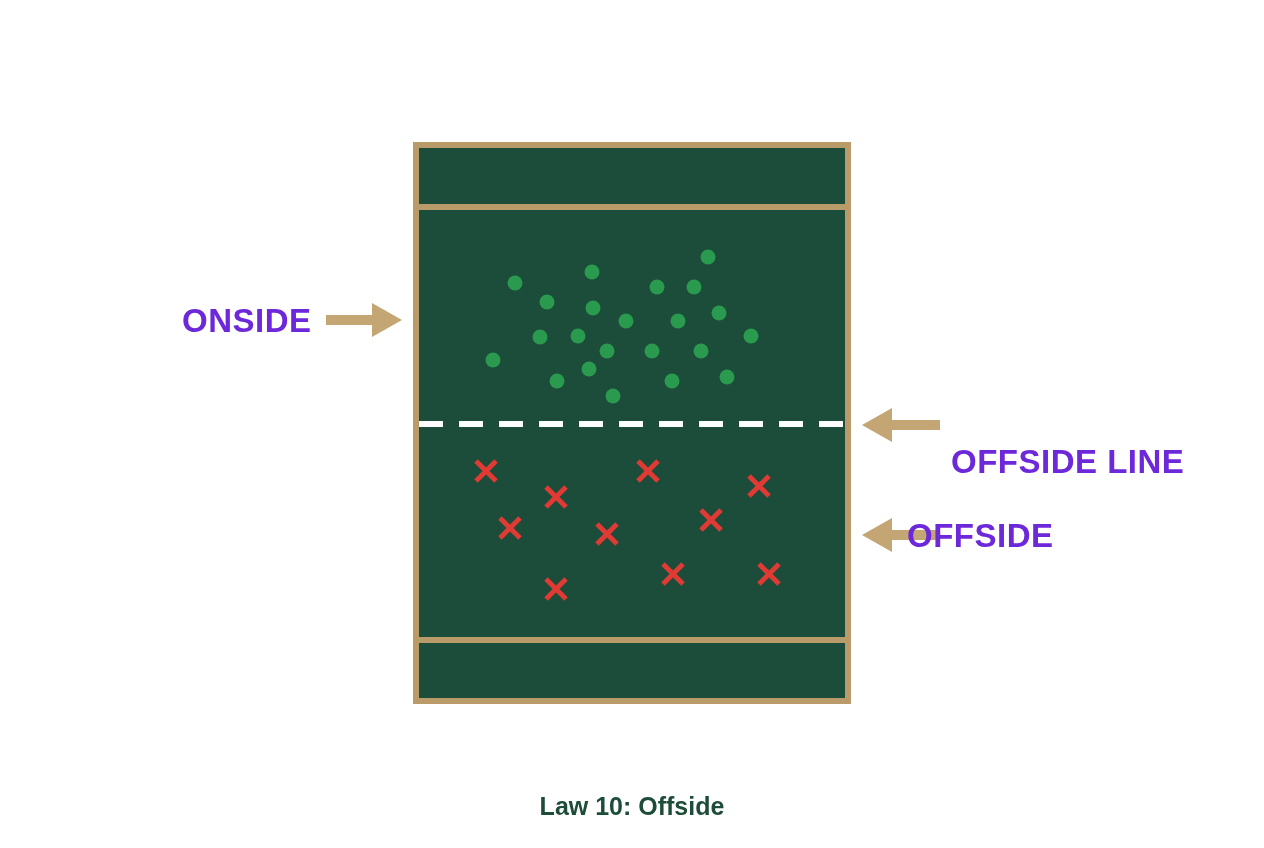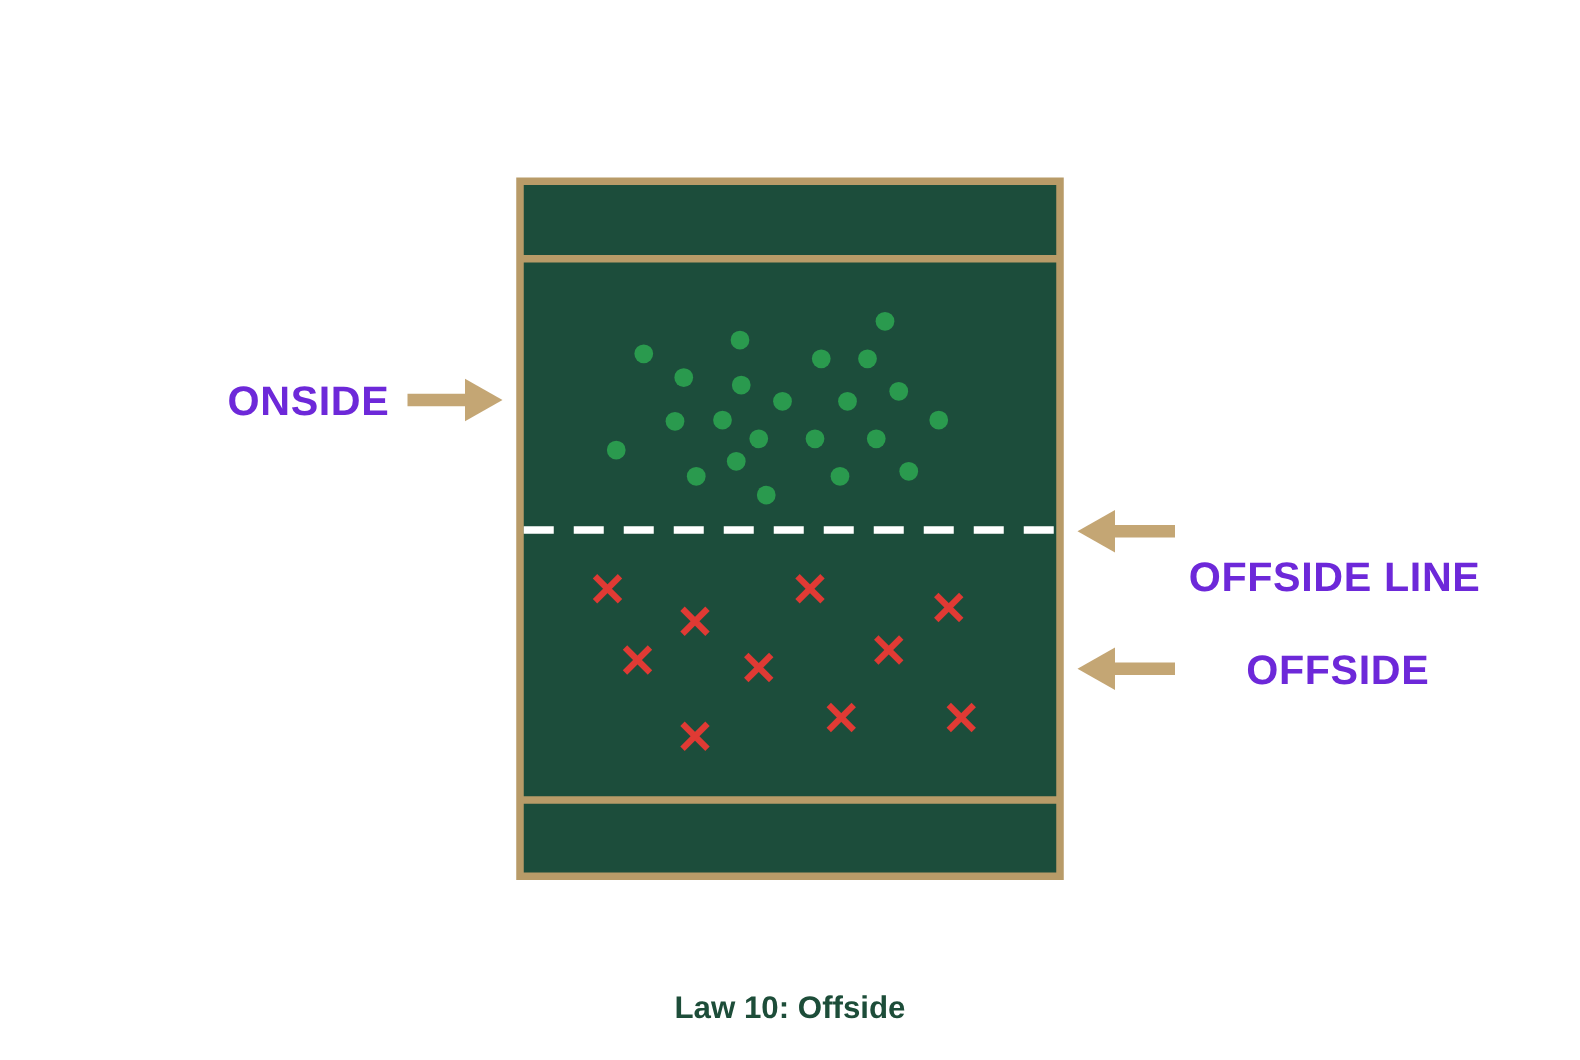--- a/index.html
+++ b/index.html
@@ -94,14 +94,14 @@
     <polygon points="892,408 862,425 892,442" fill="#c4a674"></polygon>
   </g>
   <g>
     <rect x="890" y="530" width="50" height="10" fill="#c4a674"></rect>
     <polygon points="892,518 862,535 892,552" fill="#c4a674"></polygon>
   </g>
 </svg>
 
 <div class="lbl" style="left:182px;top:302px;">ONSIDE</div>
 <div class="lbl" style="left:951px;top:407px;margin-top:36px;">OFFSIDE LINE</div>
-<div class="lbl" style="left:997px;top:517px;">OFFSIDE</div>
+<div class="lbl" style="left:907px;top:517px;">OFFSIDE</div>
 <div class="caption">Law 10: Offside</div>
 
 </body></html>

